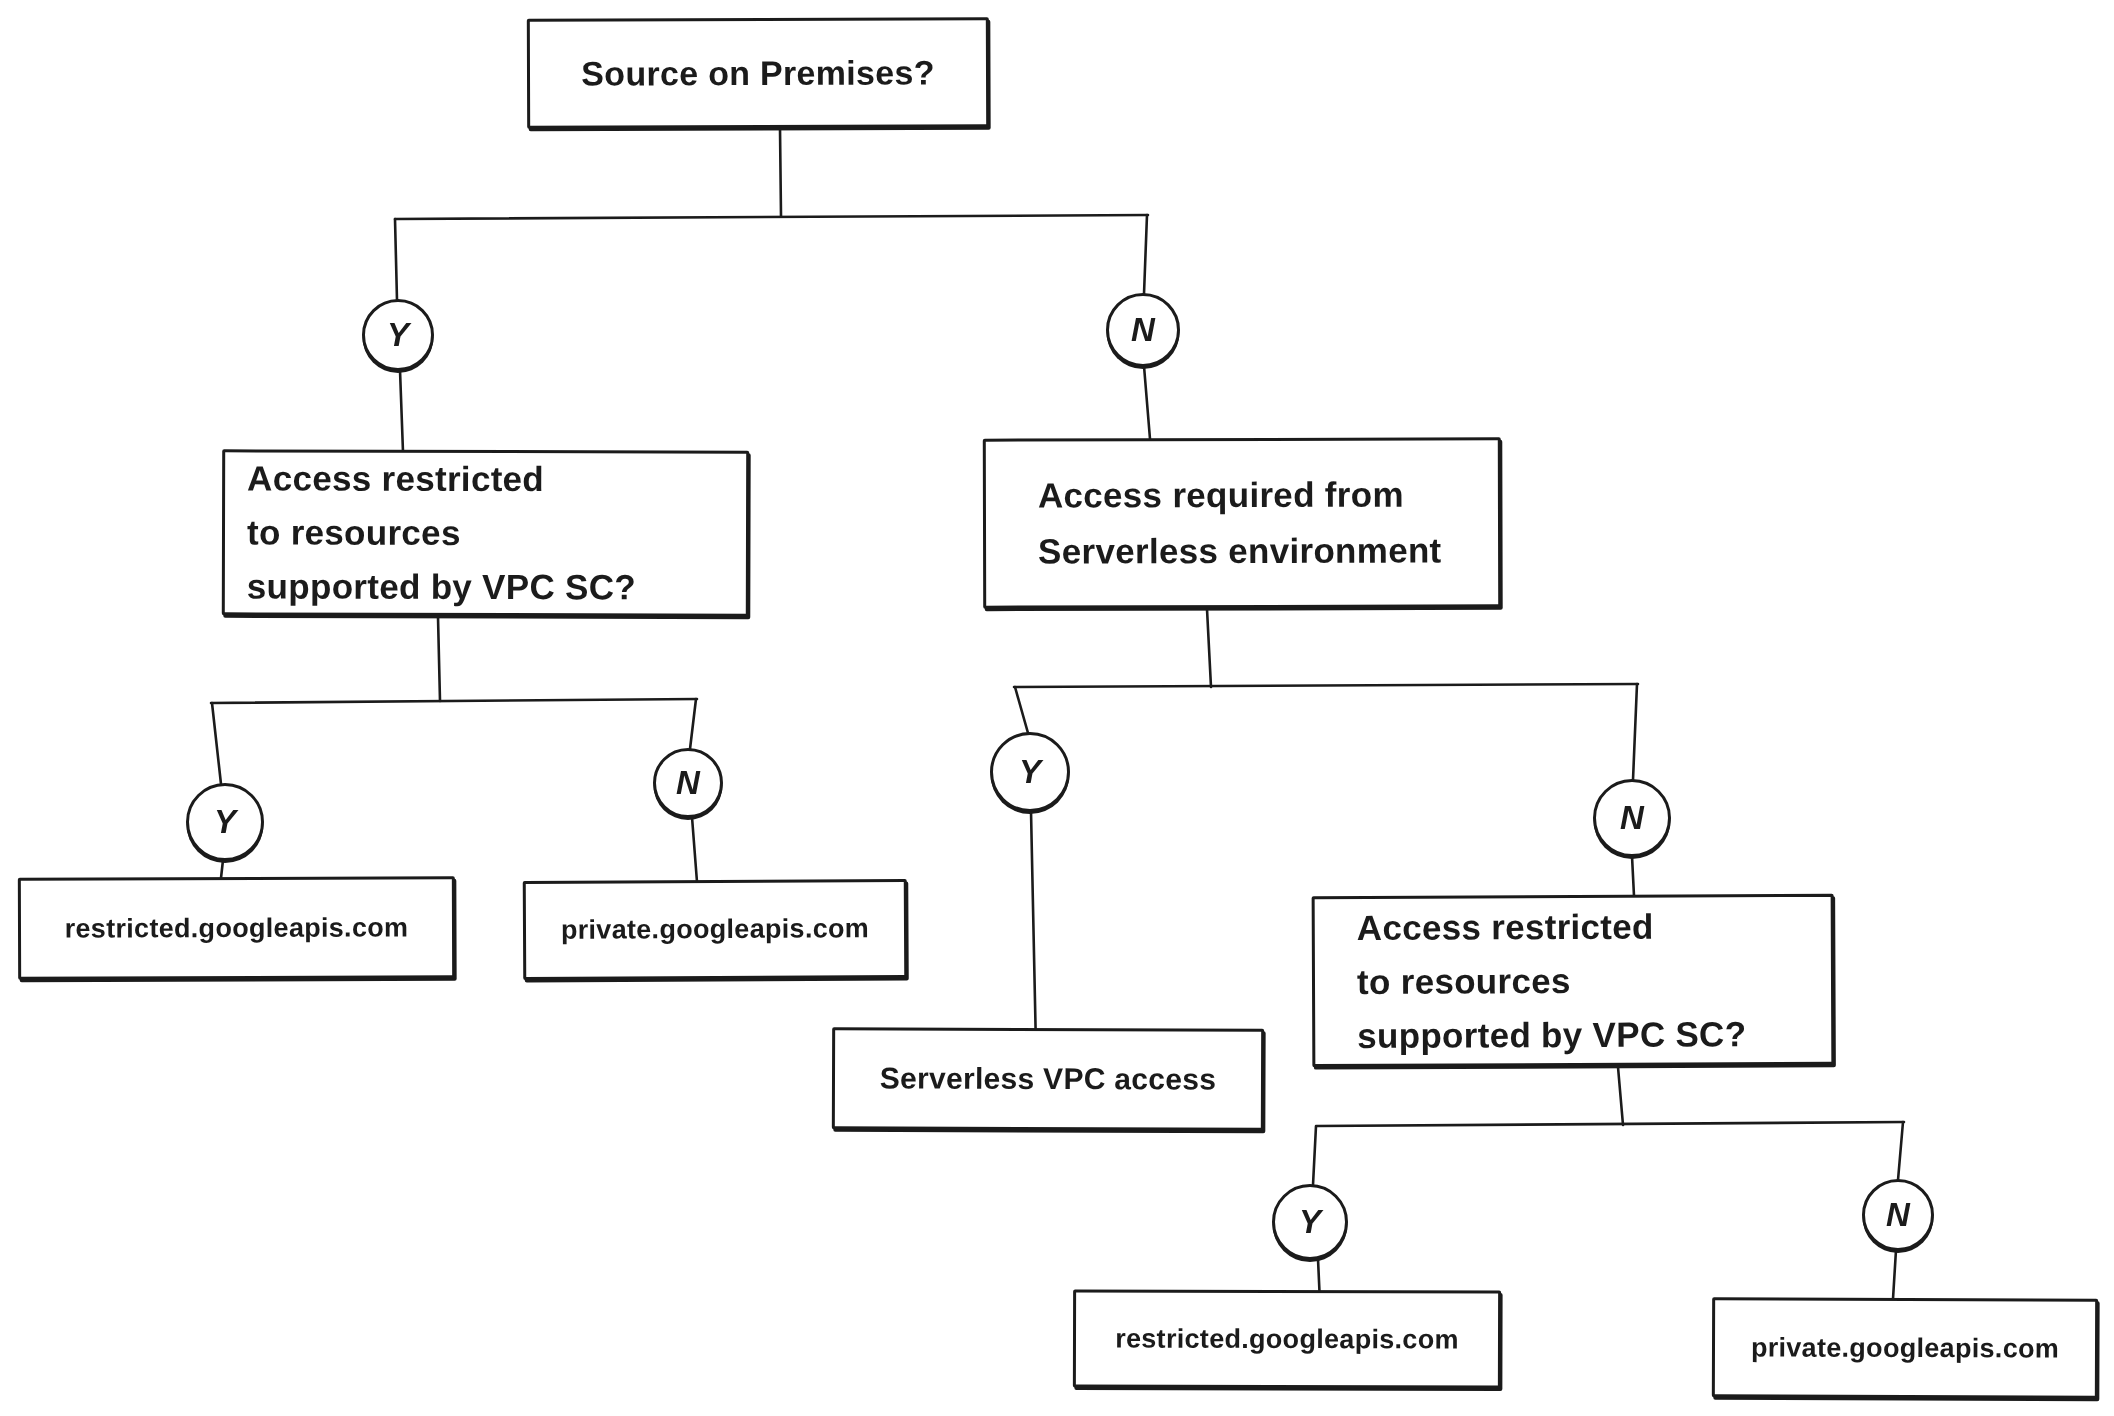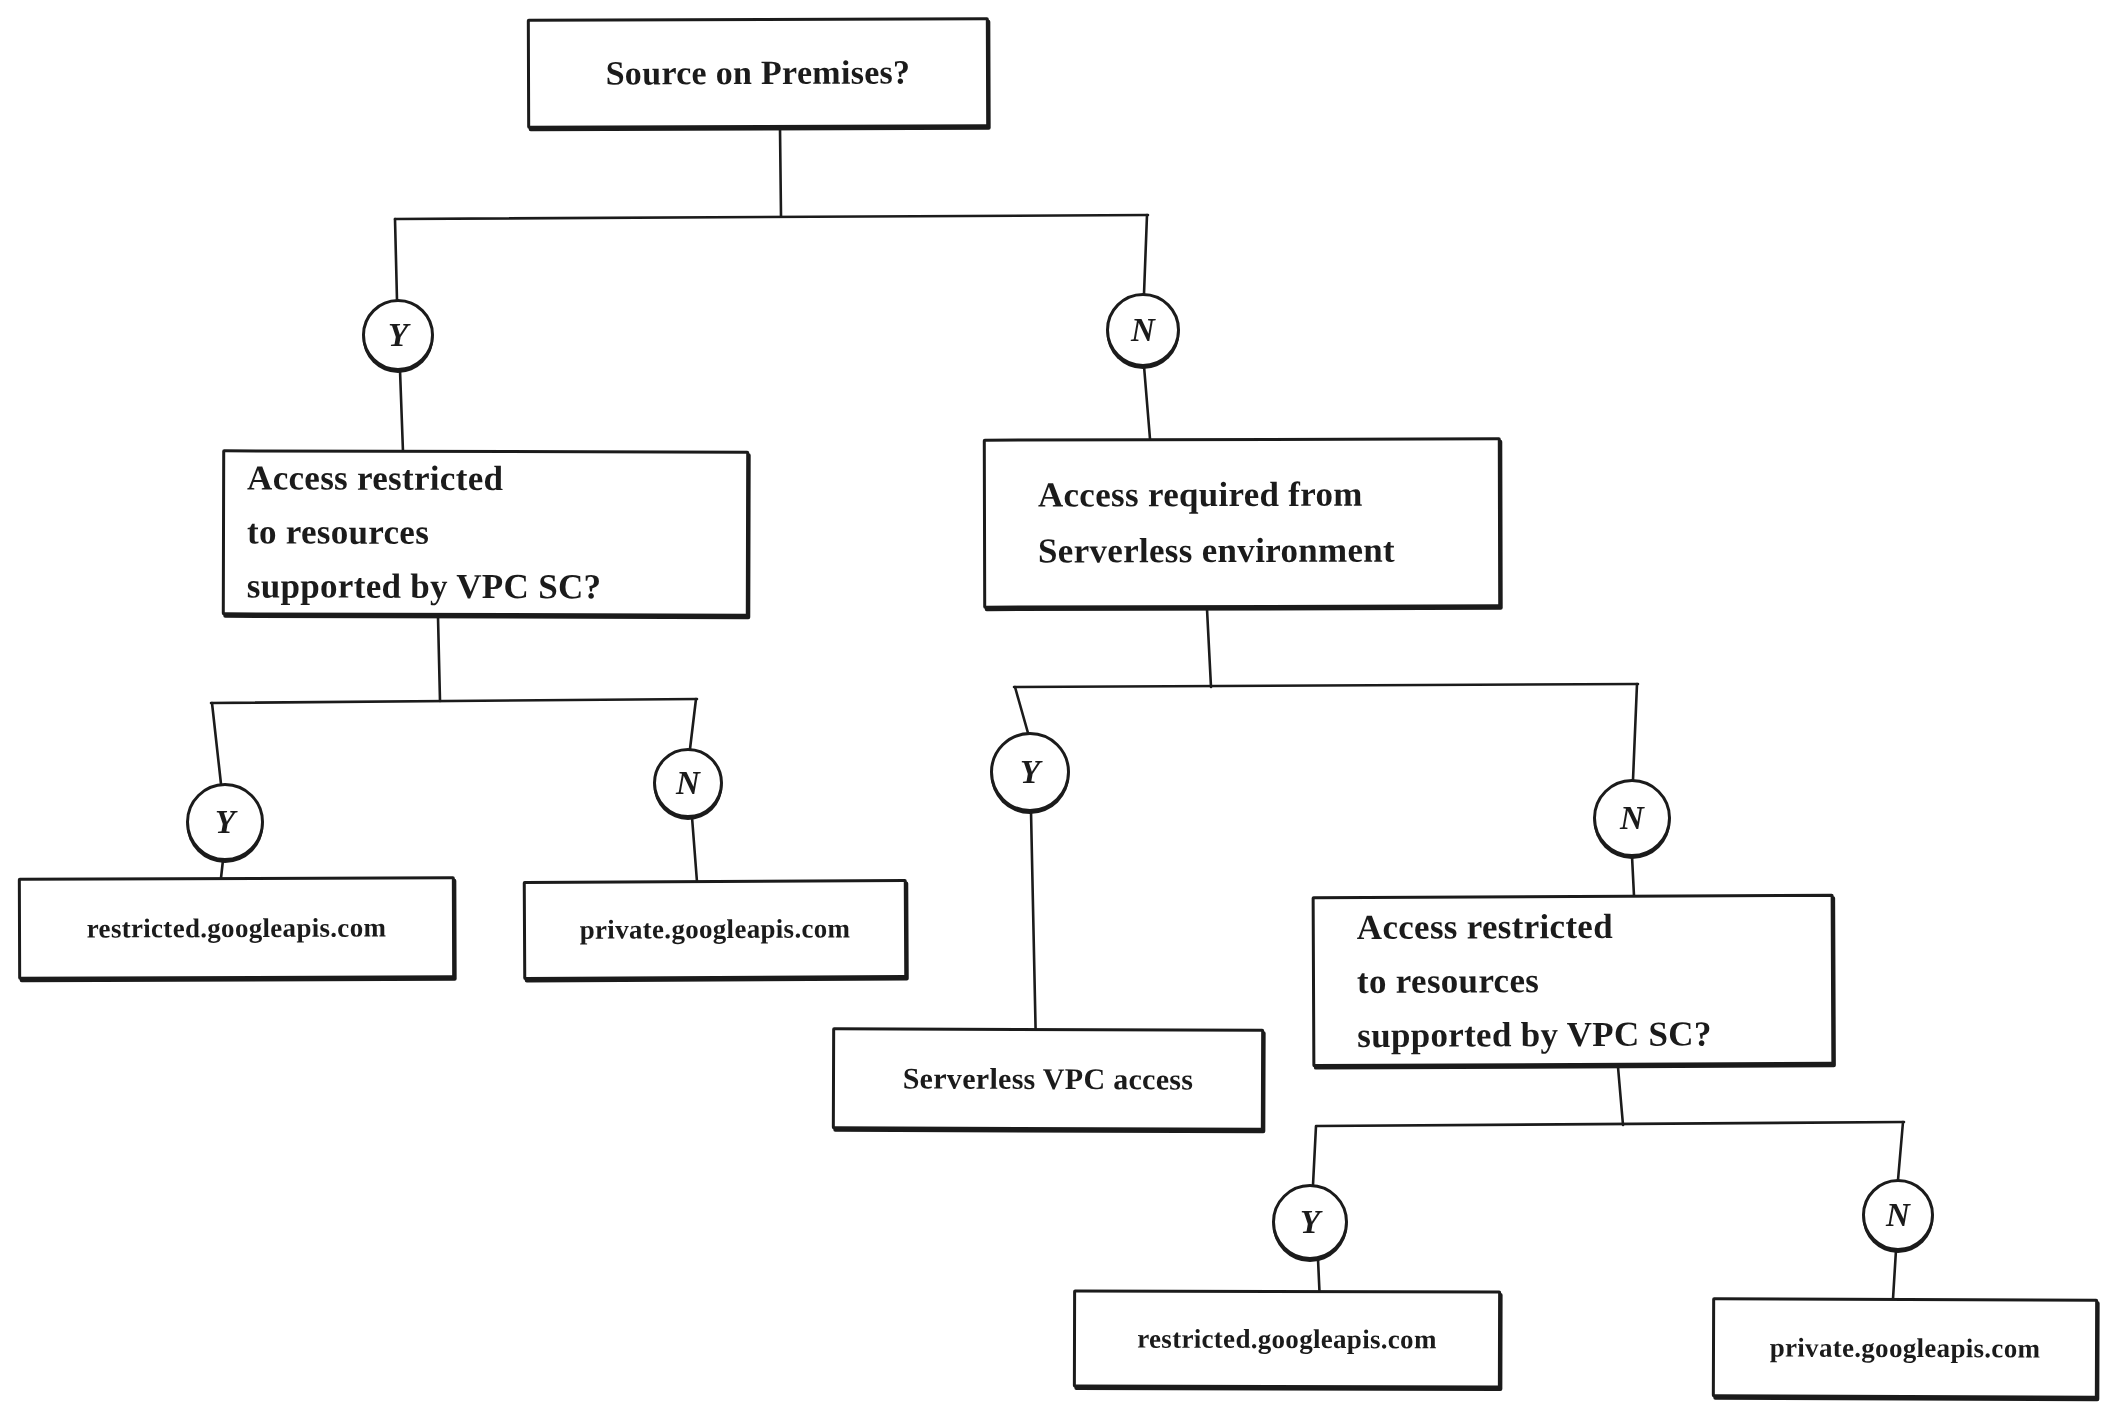--- a/index.html
+++ b/index.html
@@ -5,21 +5,21 @@
   :root{
     --ink:#1b1b1b;
     --paper:#ffffff;
   }
   html,body{margin:0;padding:0;background:var(--paper);}
   .canvas{
     position:relative;
     width:2114px;height:1416px;
     background:var(--paper);
     overflow:hidden;
-    font-family:Liberation Serif, serif;
+    font-family:Liberation Sans, sans-serif;
     color:var(--ink);
   }
   .connectors{position:absolute;left:0;top:0;width:2114px;height:1416px;}
   .connectors line{stroke:var(--ink);stroke-width:2.6;stroke-linecap:round;}
   .node{
     position:absolute;
     box-sizing:border-box;
     border:3px solid var(--ink);
     border-radius:2px;
     background:var(--paper);

